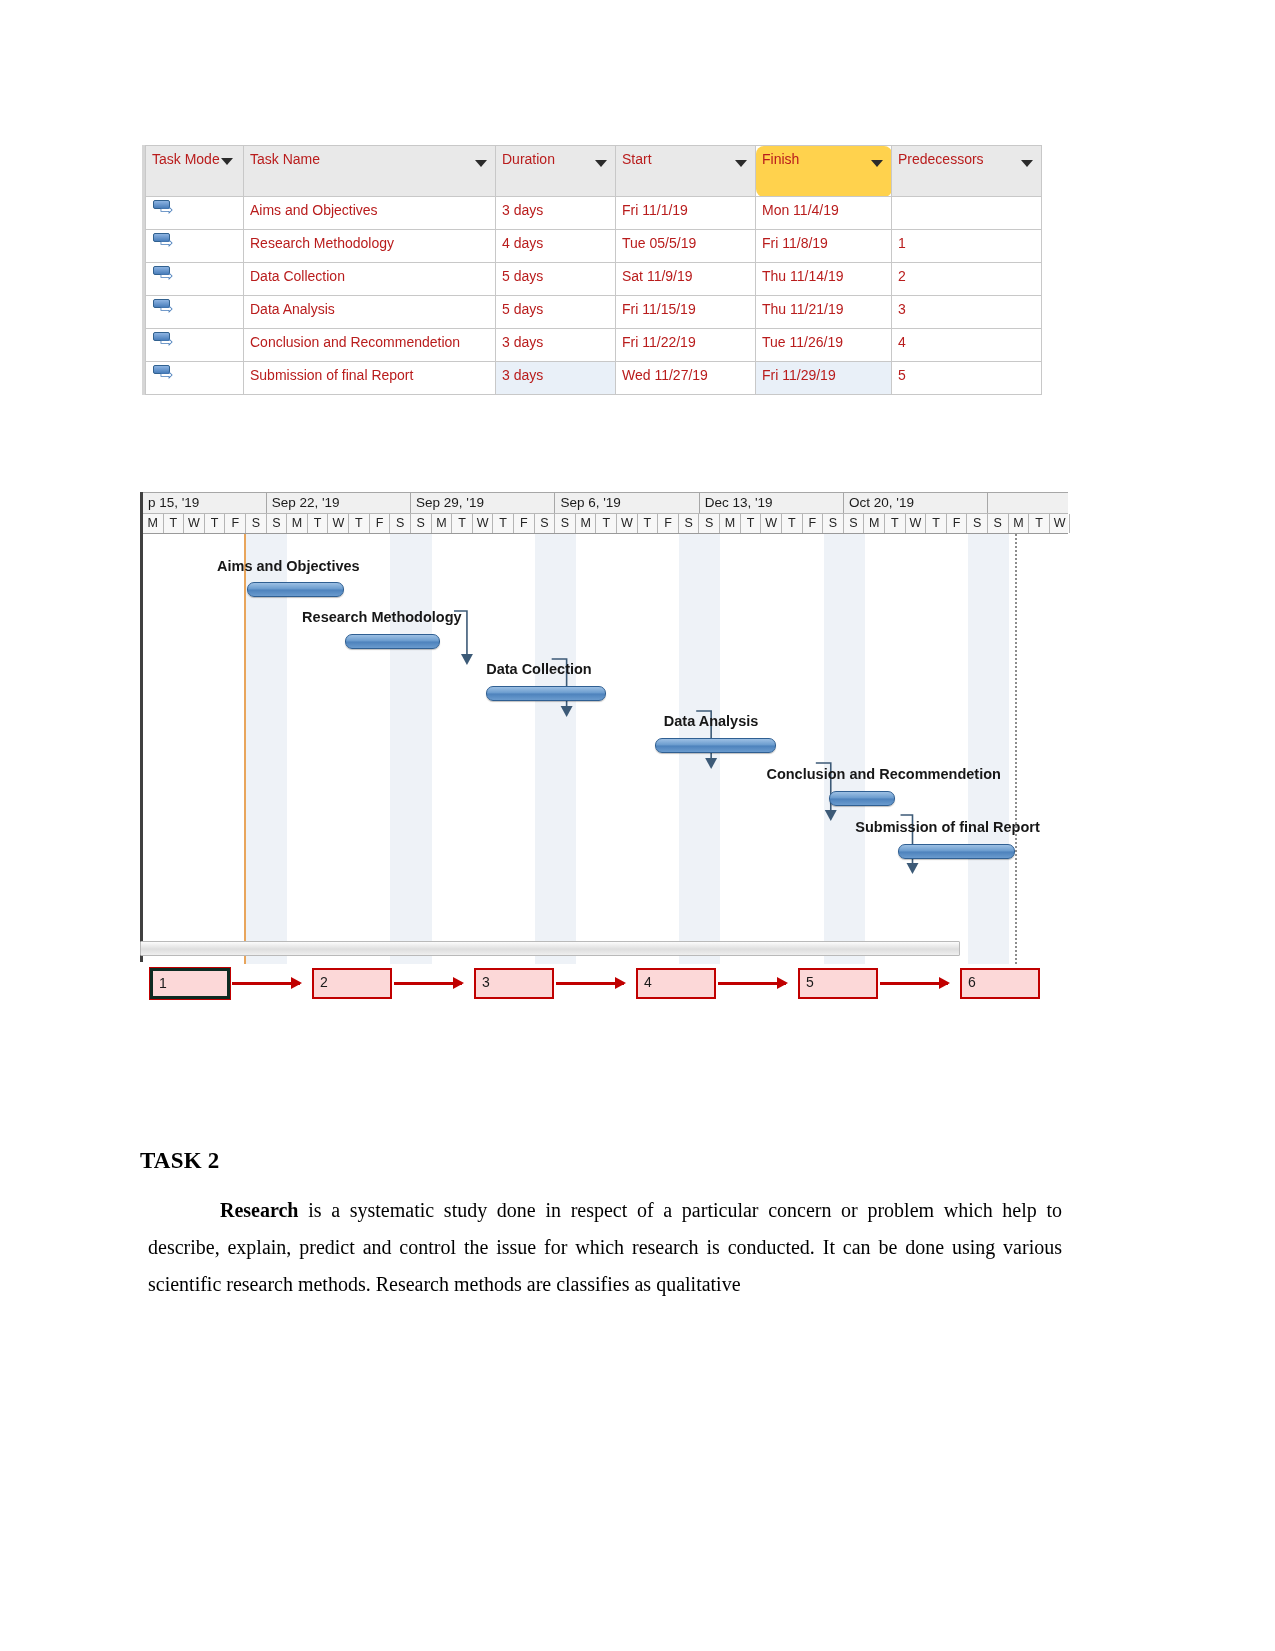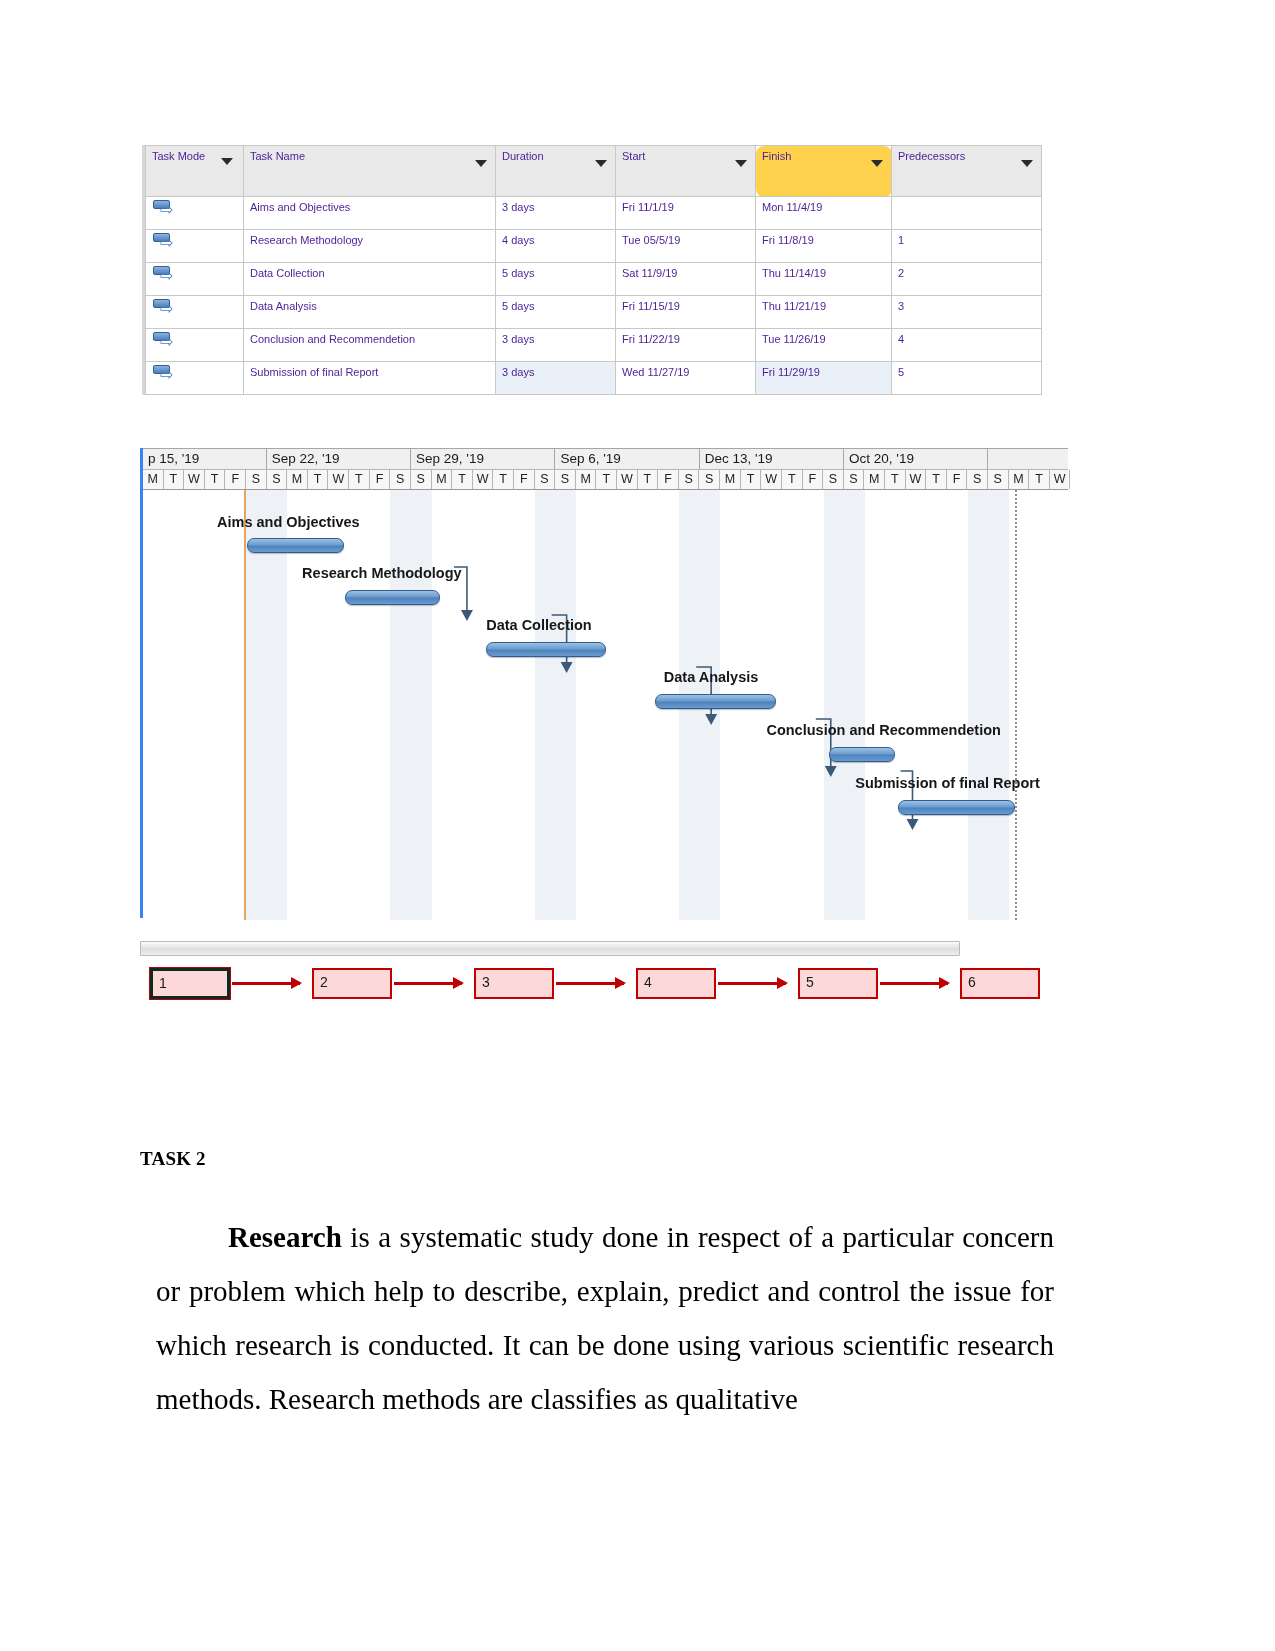--- a/index.html
+++ b/index.html
@@ -25,22 +25,22 @@
     background: #ffffff;
     border-left: 3px solid #d6d6d6;
   }
   #project-table table {
     border-collapse: collapse;
     width: 100%;
     table-layout: fixed;
   }
   #project-table th, #project-table td {
     border: 1px solid #c8c8c8;
-    font-size: 11px;
-    color: #4c1d95;
+    font-size: 14px;
+    color: #b91c1c;
     padding: 3px 6px;
     vertical-align: top;
     text-align: left;
     font-weight: normal;
     line-height: 1.45;
   }
   #project-table thead th {
     background: #e9e9e9;
     height: 44px;
     vertical-align: top;
@@ -101,25 +101,25 @@
     top: -12px;
     font-size: 16px;
     color: #4a7ebb;
     line-height: 1;
   }
 
   
   #gantt {
     position: absolute;
     left: 140px;
-    top: 448px;
+    top: 492px;
     width: 928px;
     height: 470px;
     background: #86efac;
-    border-left: 3px solid #3b82f6;
+    border-left: 3px solid #404040;
     box-sizing: border-box;
   }
   #gantt-weeks {
     position: relative;
     height: 20px;
     background: #f0f0f0;
     border-top: 1px solid #a7a7a7;
     border-bottom: 1px solid #b8b8b8;
     display: flex;
   }
@@ -255,38 +255,38 @@
   
   #doc-text {
     position: absolute;
     left: 140px;
     top: 1148px;
     width: 930px;
     color: #000000;
   }
   #task-heading {
     font-family: "Liberation Serif", serif;
-    font-size: 19px;
+    font-size: 23px;
     font-weight: bold;
-    margin: 0 0 41px 0;
+    margin: 0 0 18px 0;
     letter-spacing: .2px;
   }
   #p4-heading {
     font-family: "Liberation Serif", serif;
     font-size: 23px;
     text-decoration: underline;
     margin: 0 0 22px 0;
     white-space: nowrap;
   }
   #body-para {
     font-family: "Liberation Serif", serif;
-    font-size: 29px;
+    font-size: 20px;
     line-height: 1.86;
     text-align: justify;
-    margin: 16px;
+    margin: 8px;
     text-indent: 72px;
   }
   #body-para .bold { font-weight: bold; }
 </style>
 </head>
 <body>
 
 <div id="project-table">
   <table>
     <colgroup>

